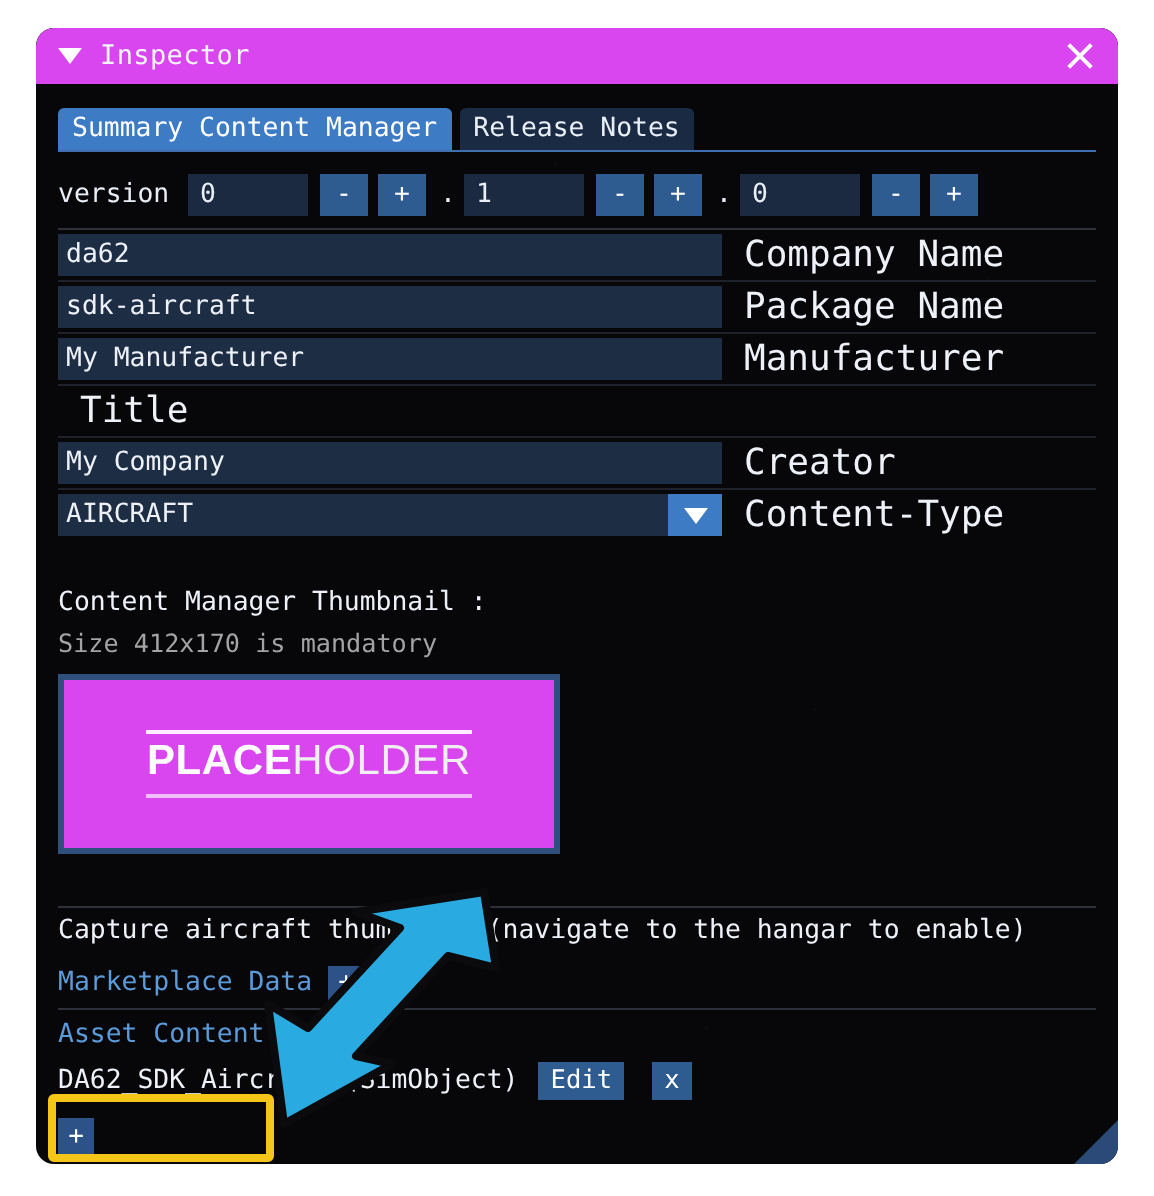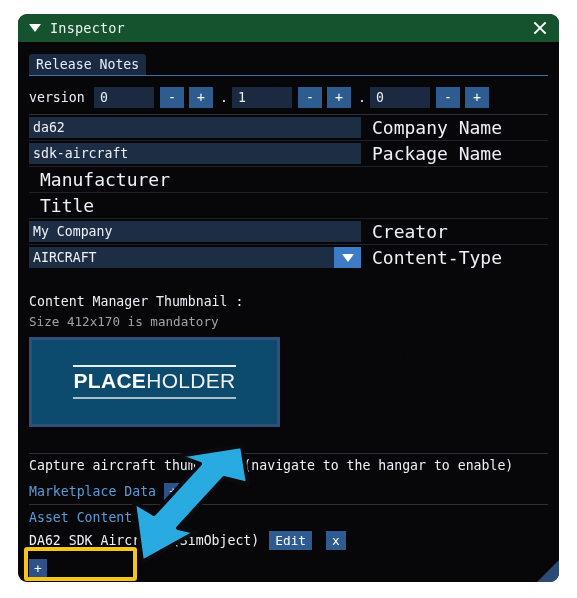--- a/index.html
+++ b/index.html
@@ -30,21 +30,21 @@
       radial-gradient(1px 1px at 88% 22%, rgba(255,255,255,.04), transparent),
       radial-gradient(1px 1px at 30% 78%, rgba(255,255,255,.04), transparent),
       radial-gradient(1px 1px at 62% 88%, rgba(255,255,255,.035), transparent);
     pointer-events: none;
   }
 
   
   .titlebar {
     position: absolute; left: 0; top: 0;
     width: 541px; height: 28px;
-    background: #14532d;
+    background: #d946ef;
     border-top-left-radius: 9px; border-top-right-radius: 9px;
     display: flex; align-items: center;
   }
   .tri-down {
     margin-left: 11px;
     width: 0; height: 0;
     border-left: 6px solid transparent;
     border-right: 6px solid transparent;
     border-top: 8px solid #ffffff;
   }
@@ -150,21 +150,21 @@
     border-right: 6px solid transparent;
     border-top: 8px solid #ffffff;
   }
 
   
   .thumb-sec { position: absolute; left: 11px; top: 252px; width: 519px; }
   .thumb-title { color: #eef2f8; font-size: 13.2px; margin-bottom: 5px; }
   .thumb-sub { color: #a3a3a3; font-size: 12.6px; margin-bottom: 8px; }
   .thumb-box {
     width: 251px; height: 90px;
-    background: #0c4a6e;
+    background: #d946ef;
     border: 3px solid #2f4f7d;
     display: flex; align-items: center; justify-content: center;
   }
   .ph-wrap { text-align: center; }
   .ph-line { height: 2px; background: #ffffff; opacity: .9; }
   .ph-line.bot { opacity: .65; margin-top: 3px; }
   .ph-text {
     font-family: "Liberation Sans", sans-serif;
     font-size: 21px;
     color: #ffffff;
@@ -257,20 +257,21 @@
 
     <div class="titlebar">
       <div class="tri-down"></div>
       <div class="title-text">Inspector</div>
       <div class="close-x"></div>
     </div>
 
     <div class="body">
 
       <div class="tabs">
+        <div class="tab active">Summary Content Manager</div>
         <div class="tab">Release Notes</div>
       </div>
 
       <div class="version-row">
         <div class="version-label">version</div>
         <div class="num-field">0</div>
         <div class="stepper">-</div>
         <div class="stepper">+</div>
         <div class="dot">.</div>
         <div class="num-field">1</div>
@@ -288,20 +289,21 @@
           <div class="pvalue">da62</div>
           <div class="plabel">Company Name</div>
         </div>
 
         <div class="prow">
           <div class="pvalue">sdk-aircraft</div>
           <div class="plabel">Package Name</div>
         </div>
 
         <div class="prow">
+          <div class="pvalue">My Manufacturer</div>
           <div class="plabel">Manufacturer</div>
         </div>
 
         <div class="prow">
           <div class="plabel">Title</div>
         </div>
 
         <div class="prow">
           <div class="pvalue">My Company</div>
           <div class="plabel">Creator</div>

